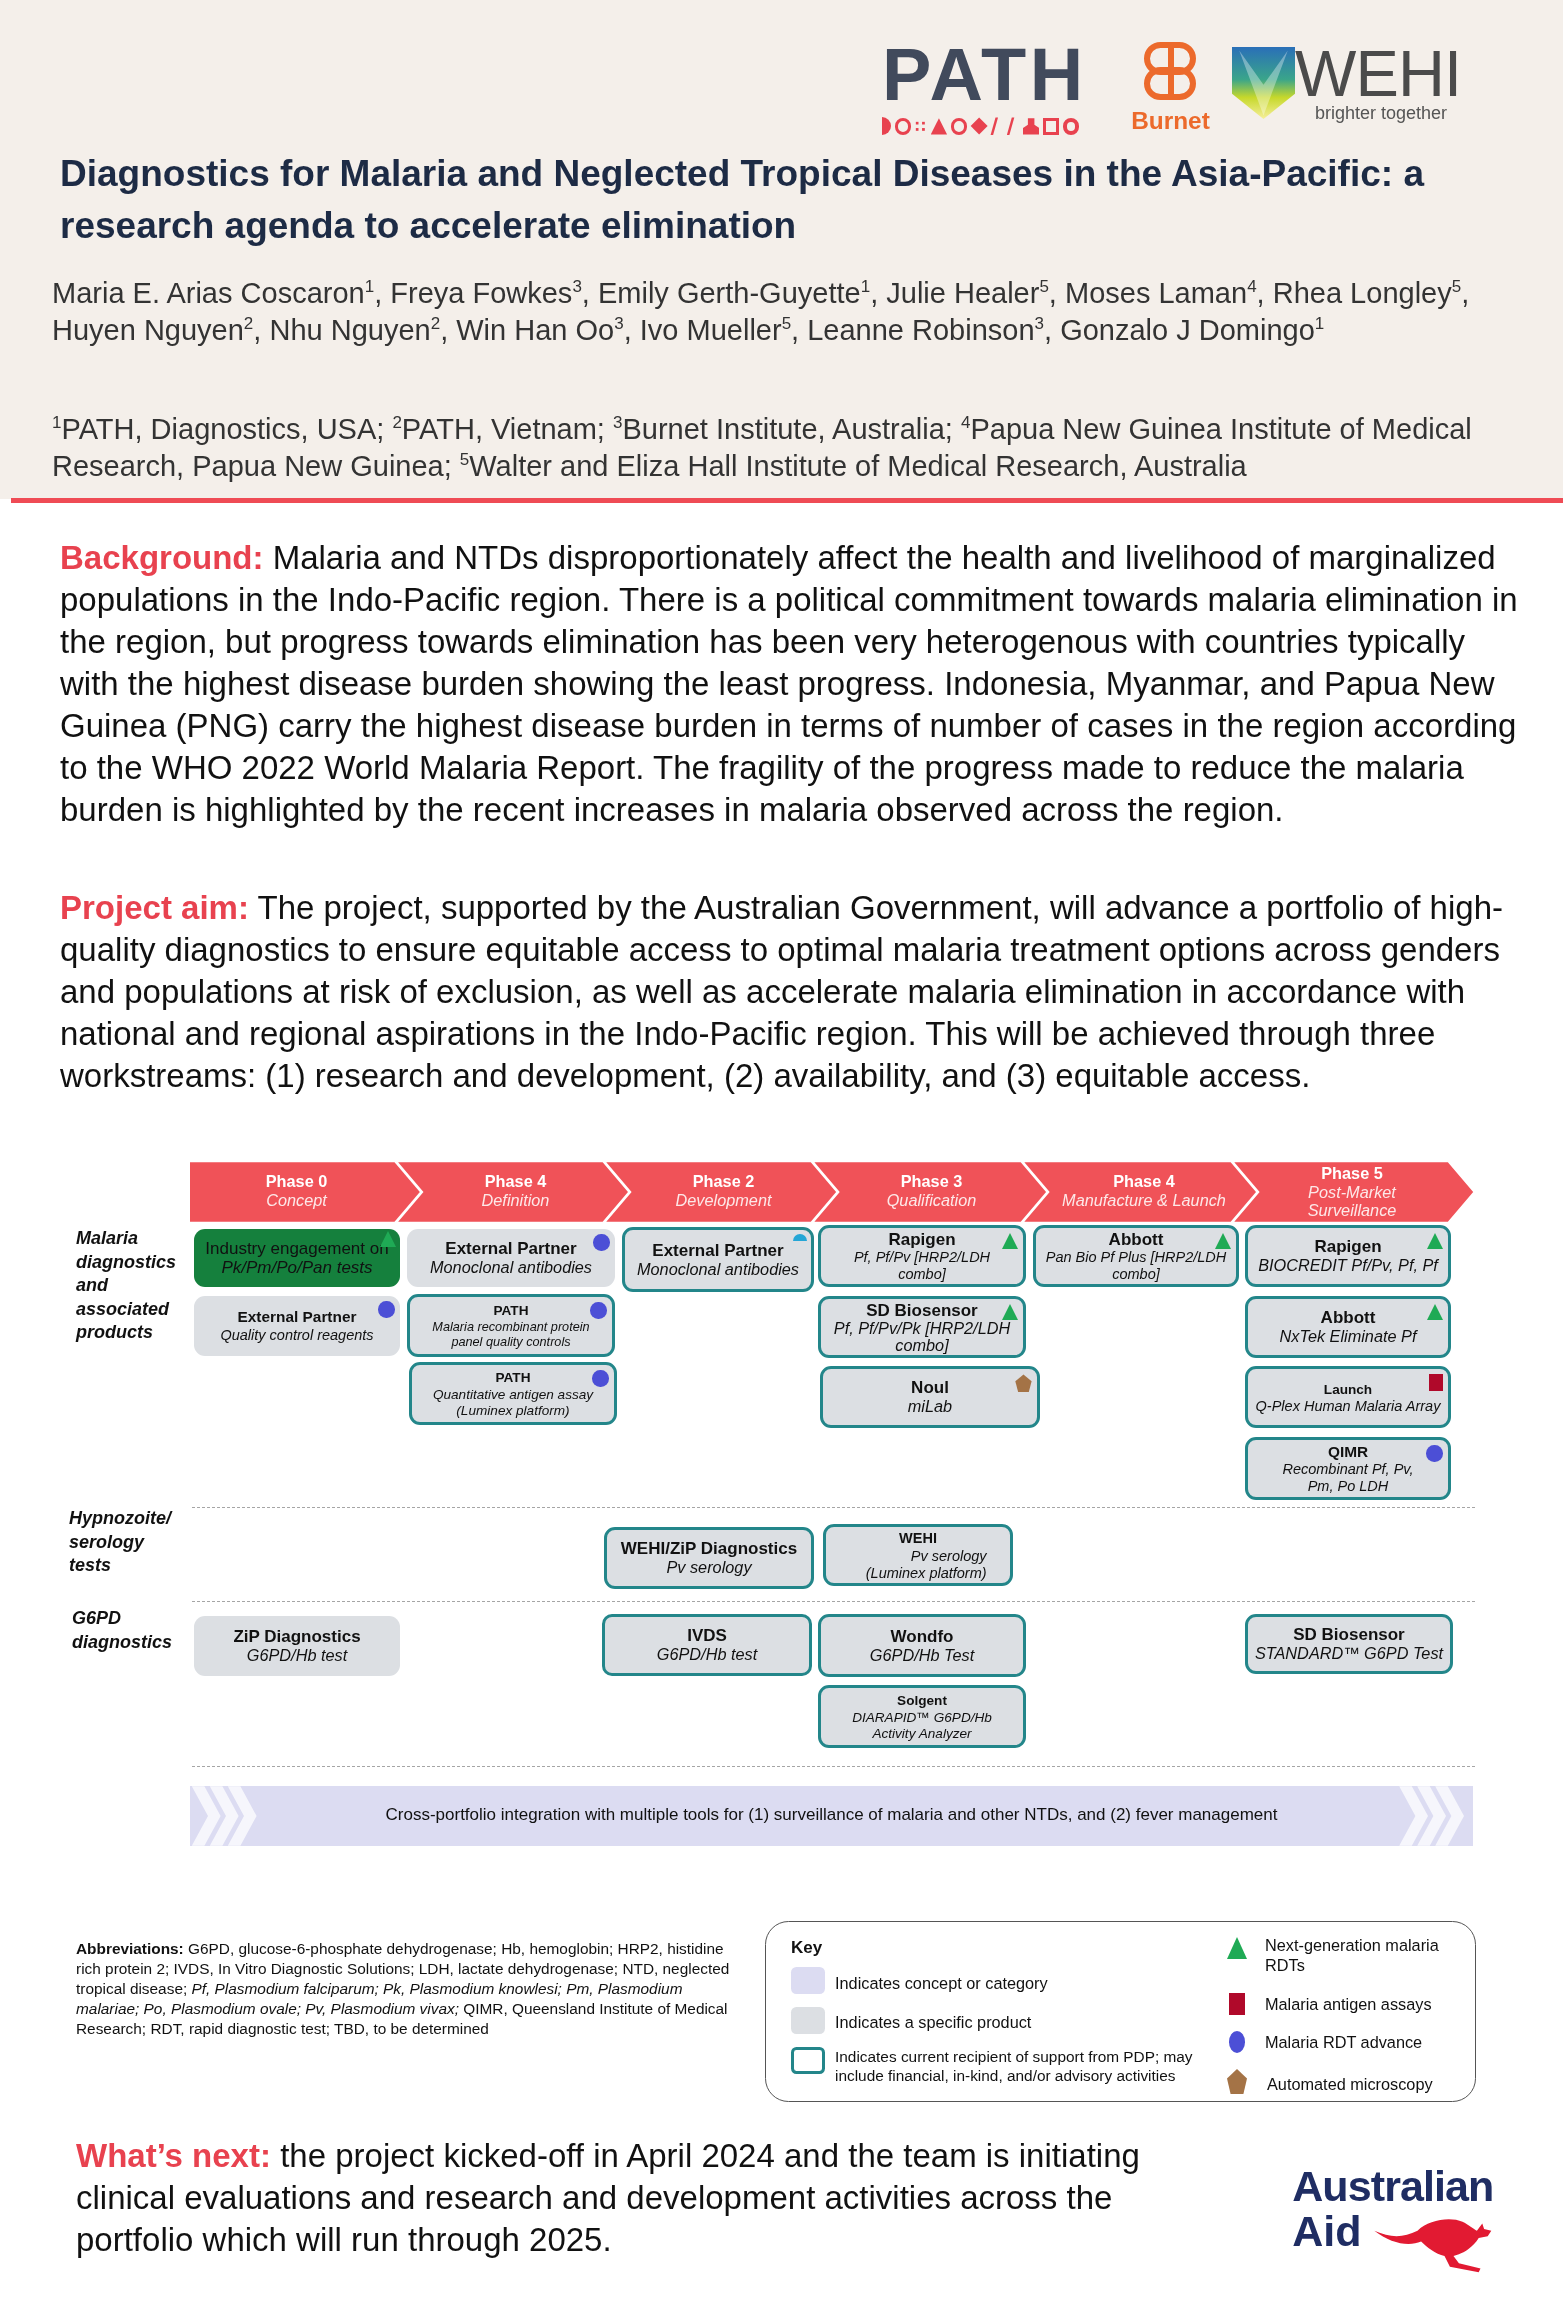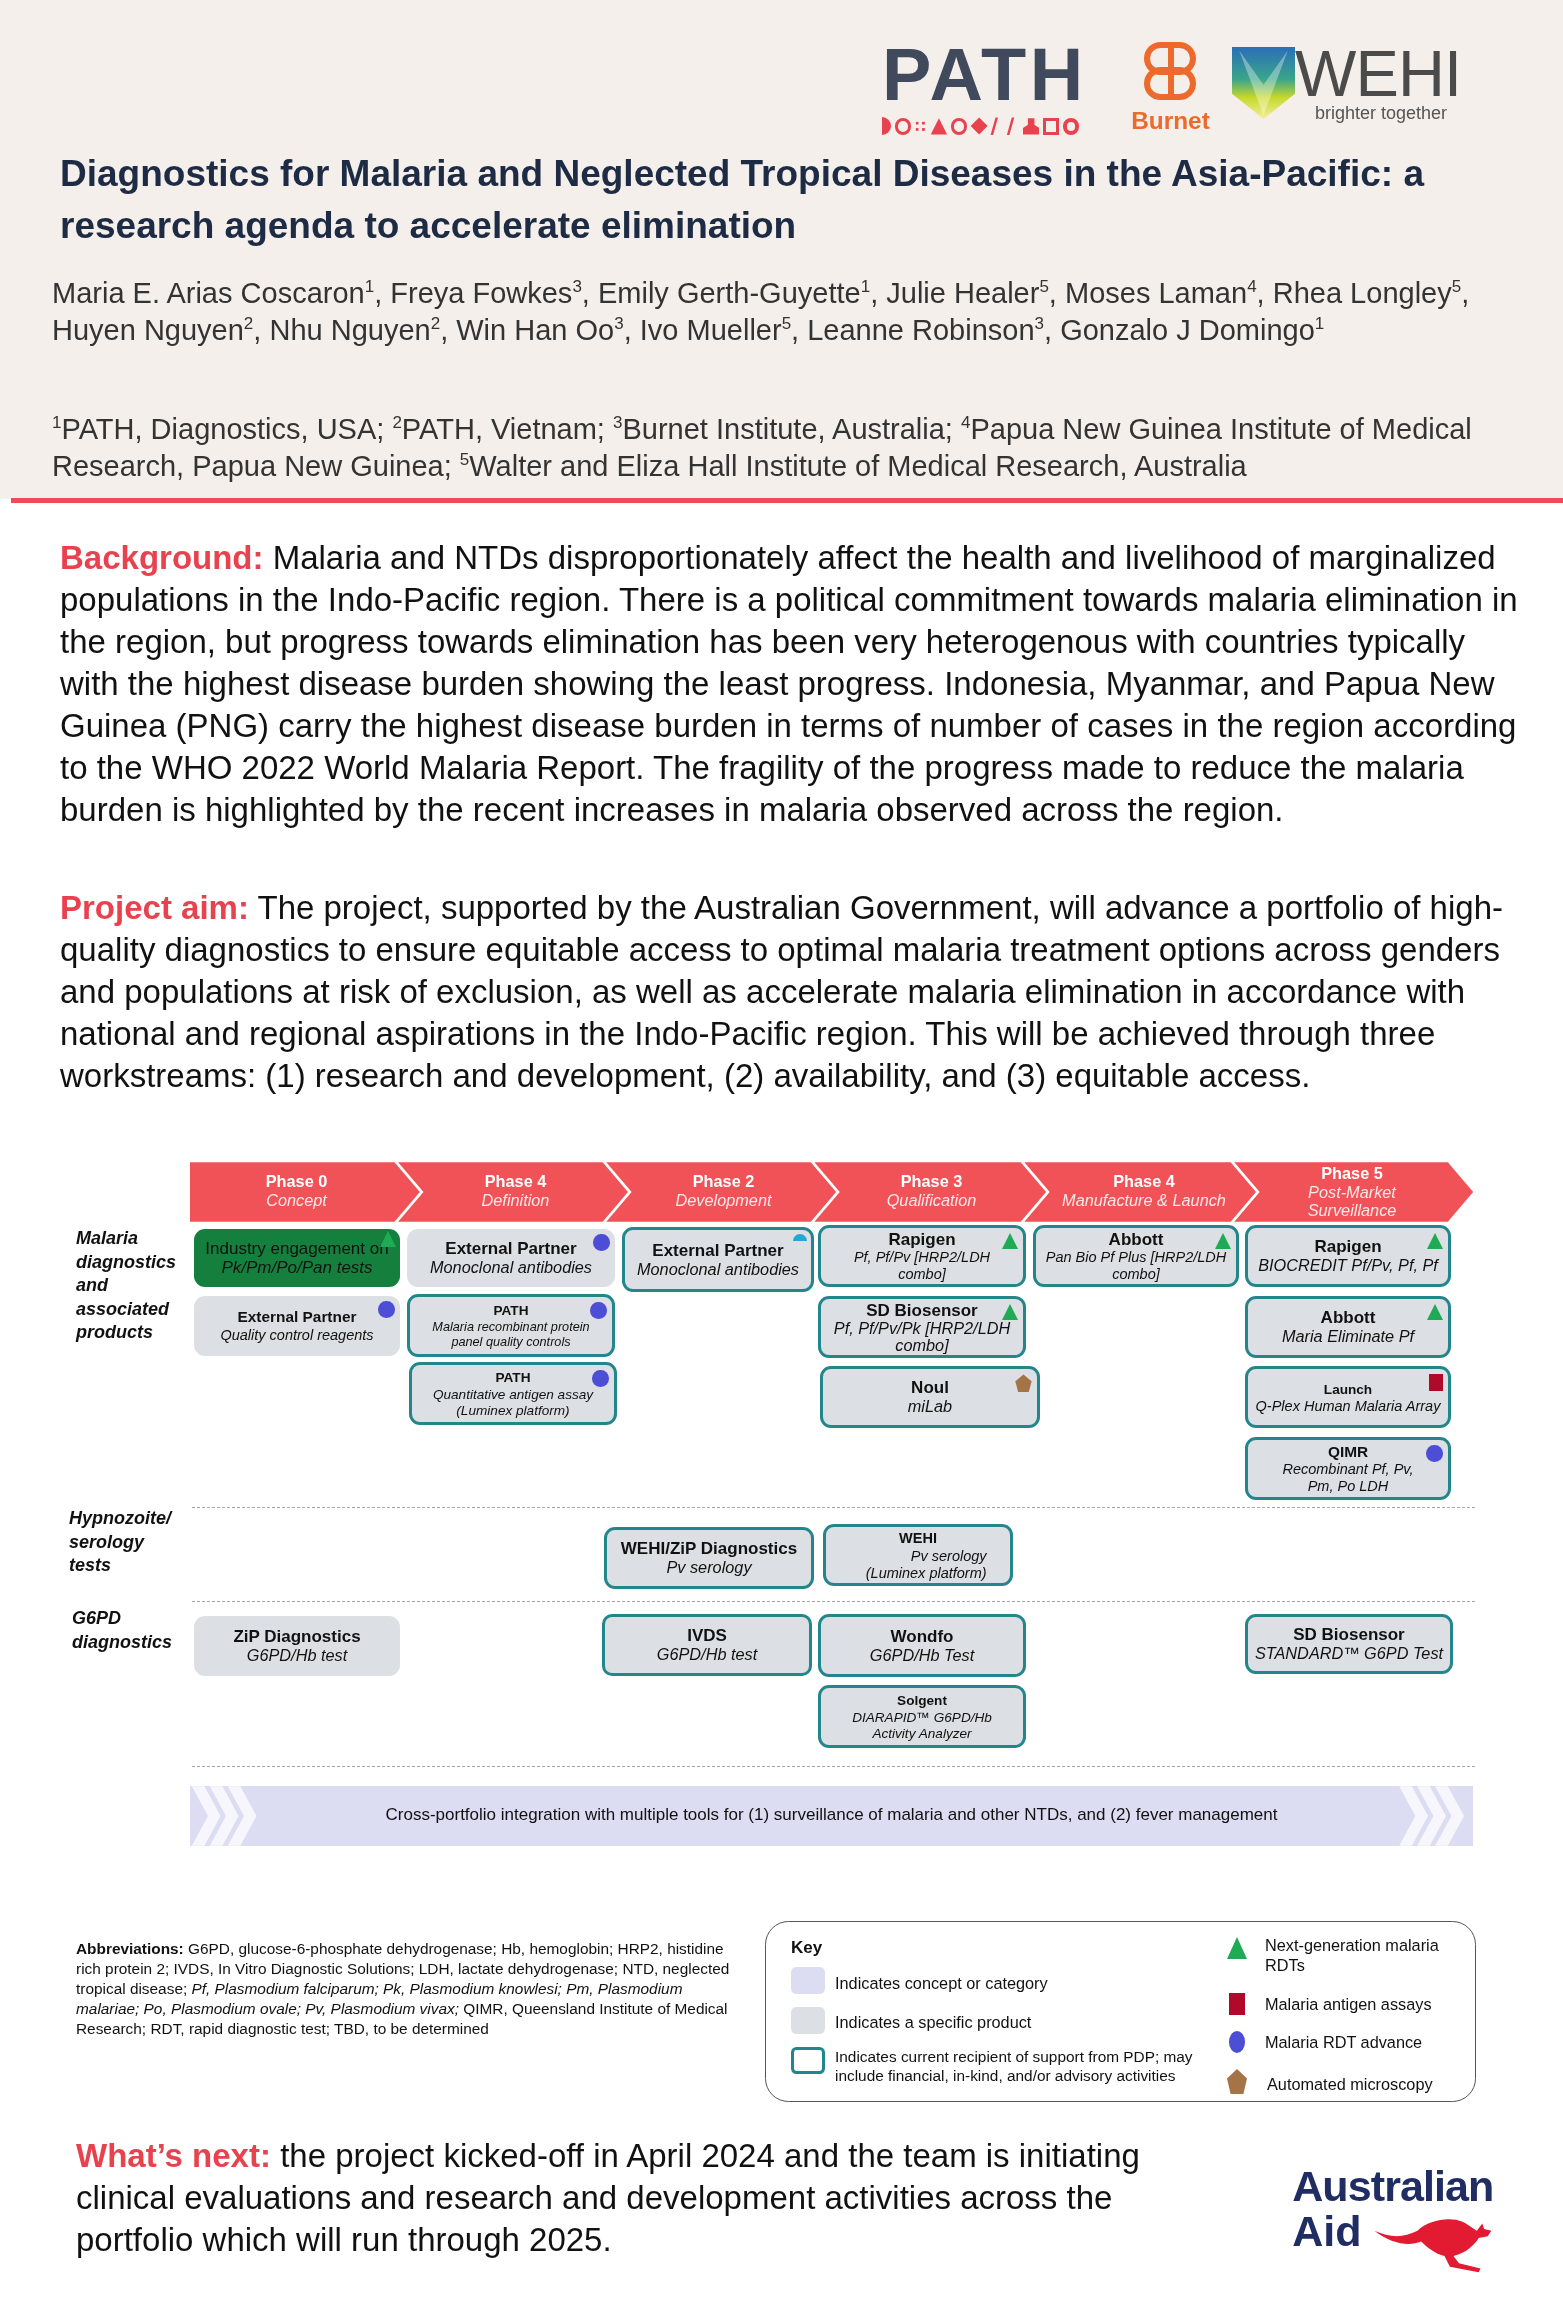--- a/index.html
+++ b/index.html
@@ -283,21 +283,21 @@
 
   <div class="box supported" style="left:1245px;top:76px;width:206px;height:62px;">
     <div class="org">Rapigen</div>
     <div class="prod">BIOCREDIT Pf/Pv, Pf, Pf</div>
     <div class="marker">
         <div class="tri"></div>
       </div>
   </div>
   <div class="box supported" style="left:1245px;top:147px;width:206px;height:62px;">
     <div class="org">Abbott</div>
-    <div class="prod">Maria Eliminate Pf</div>
+    <div class="prod">NxTek Eliminate Pf</div>
     <div class="marker">
         <div class="tri"></div>
       </div>
   </div>
   <div class="box supported small" style="left:1245px;top:217px;width:206px;height:62px;">
     <div class="org">Launch</div>
     <div class="prod" style="font-size:14.5px;">Q-Plex Human Malaria Array</div>
     <div class="marker">
         <div class="sq"></div>
       </div>

